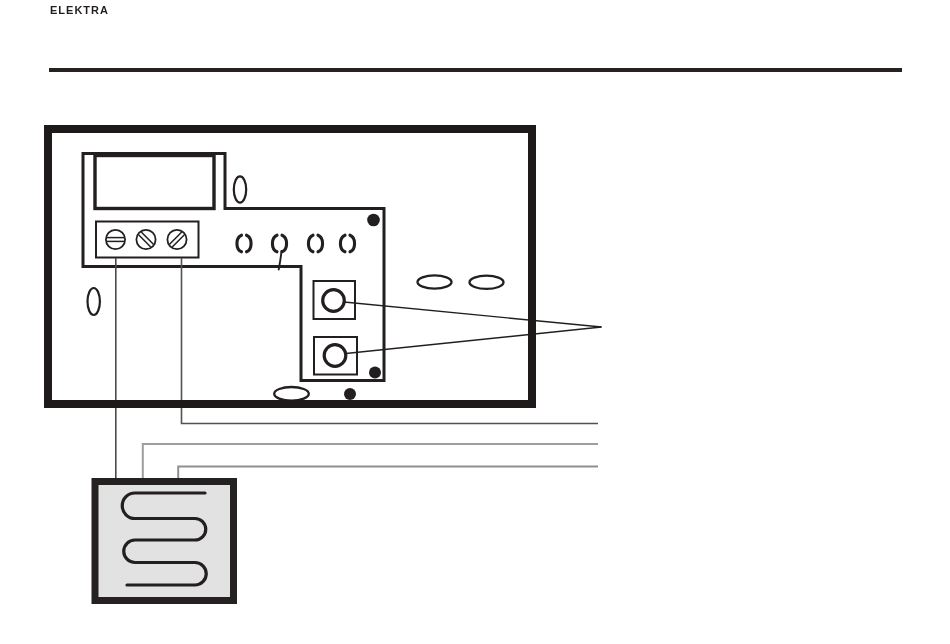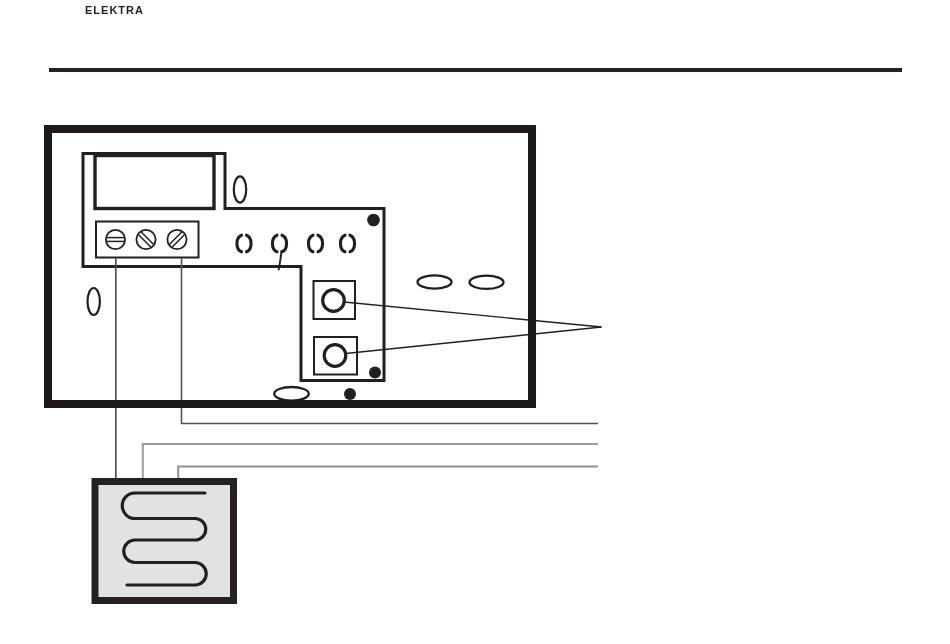--- a/index.html
+++ b/index.html
@@ -3,21 +3,21 @@
 <meta charset="utf-8">
 <style>
   html,body{margin:0;padding:0;}
   body{
     width:950px;height:644px;position:relative;background:#ffffff;
     font-family:"Liberation Sans", sans-serif;overflow:hidden;
   }
   .logo{
     position:absolute;left:50px;top:3px;
     font-size:11px;font-weight:bold;letter-spacing:1px;
-    color:#231f20;transform:scaleY(1.05);transform-origin:left top;margin-left:35px;
+    color:#231f20;transform:scaleY(1.05);transform-origin:left top;
   }
   .rule{
     position:absolute;left:49px;top:68px;width:853px;height:3.5px;
     background:#272120;
   }
   svg{position:absolute;left:0;top:0;}
   .ink-stroke{stroke:#231f20;fill:none;}
 </style>
 </head>
 <body>

